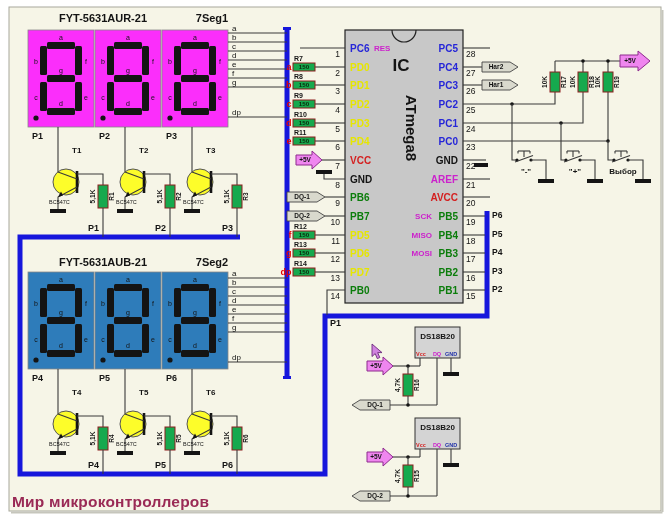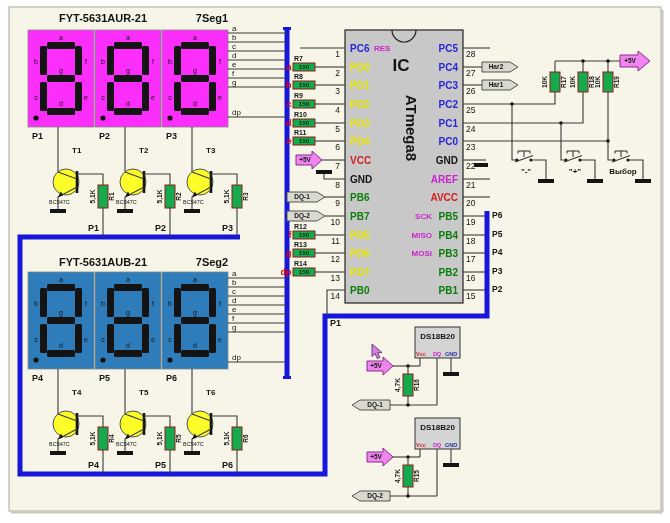--- a/index.html
+++ b/index.html
@@ -485,13 +485,14 @@
       <rect x="403" y="465" width="10" height="22" fill="#16a94e" stroke="#8b1f1f" stroke-width="1"></rect>
       <text x="400" y="476" font-size="6.5" font-weight="700" fill="#141414" text-anchor="middle" transform="rotate(-90 400 476)">4,7K</text>
       <text x="419" y="476" font-size="6.5" font-weight="700" fill="#141414" text-anchor="middle" transform="rotate(-90 419 476)">R15</text>
       <polyline points="408,487 408,496" fill="none" stroke="#3a3a3a" stroke-width="1.1"></polyline>
       <polygon points="352,496 360,491 390,491 390,501 360,501" fill="#d9d9cd" stroke="#444" stroke-width="0.9"></polygon>
       <text x="375" y="498.4" font-size="6.5" font-weight="700" fill="#141414" text-anchor="middle">DQ-2</text>
       <polyline points="390,496 437,496" fill="none" stroke="#3a3a3a" stroke-width="1.1"></polyline>
       <circle cx="408" cy="496" r="1.8" fill="#141414"></circle>
       <polygon points="372,344 372,356.5 375.2,353.6 377.3,358.6 379.8,357.5 377.7,352.6 382,352.6" fill="#d183e0" stroke="#6b2a7a" stroke-width="0.9"></polygon>
     </svg>
+  <div id="watermark" style="color: rgb(154, 42, 85);">Мир микроконтроллеров</div>
 </div>
 
 </body></html>

